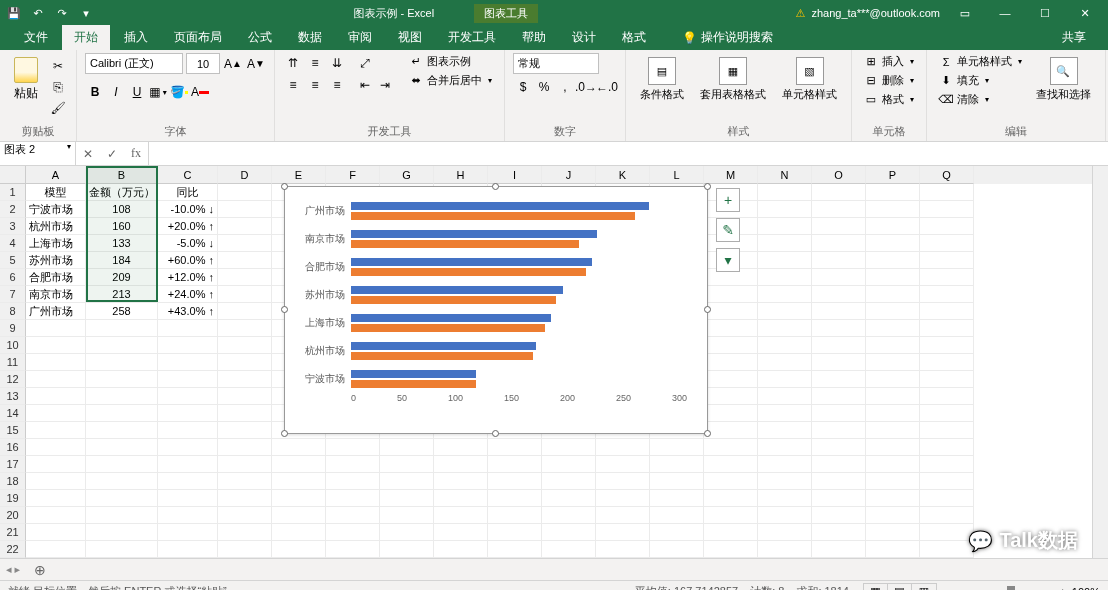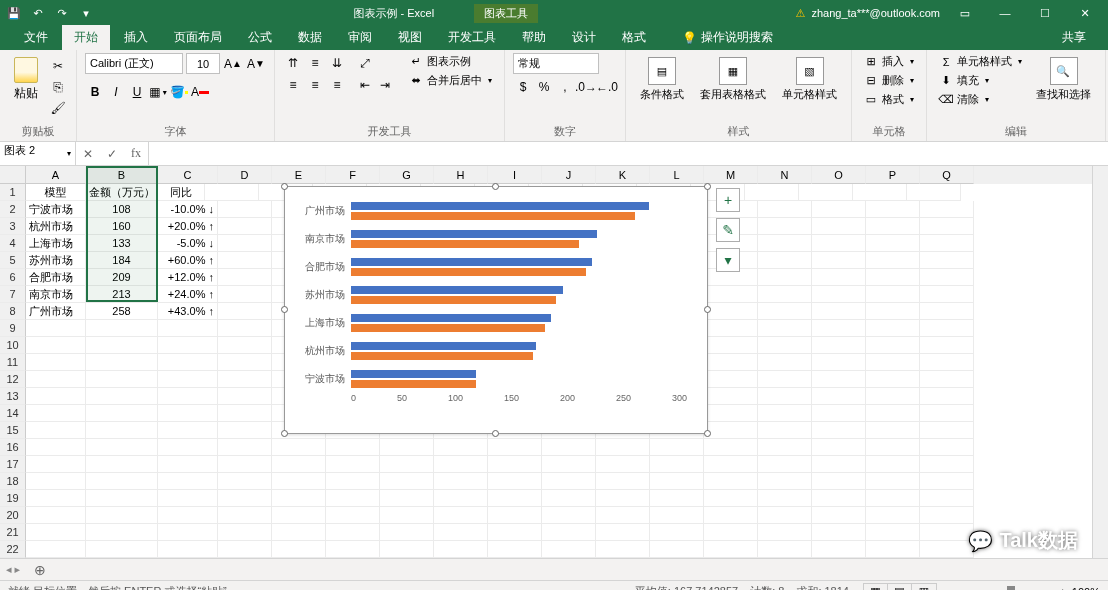--- a/index.html
+++ b/index.html
@@ -47,21 +47,21 @@
   .big-btn { display: flex; flex-direction: column; align-items: center; gap: 2px; padding: 4px 6px; cursor: pointer; font-size: 11px; text-align: center; }
   .big-icon { width: 28px; height: 28px; border: 1px solid #999; background: #fff; display: flex; align-items: center; justify-content: center; }
   .dd-arrow { font-size: 8px; margin-left: 2px; }
   
   .stacked-btns { display: flex; flex-direction: column; gap: 2px; font-size: 11px; }
   .stacked-btn { display: flex; align-items: center; gap: 4px; padding: 1px 4px; cursor: pointer; }
   .sb-icon { width: 14px; height: 14px; display: flex; align-items: center; justify-content: center; }
   
   
   .formula-row { height: 24px; display: flex; align-items: stretch; border-bottom: 1px solid #d4d4d4; background: #fff; }
-  .name-box { width: 76px; border-right: 1px solid #d4d4d4; display: flex; align-items: flex-end; padding: 16px 4px; font-size: 11px; }
+  .name-box { width: 76px; border-right: 1px solid #d4d4d4; display: flex; align-items: flex-start; padding: 0 4px; font-size: 11px; }
   .fbar-btns { display: flex; align-items: center; border-right: 1px solid #d4d4d4; }
   .fbar-btn { width: 24px; display: flex; align-items: center; justify-content: center; color: #666; cursor: pointer; }
   .fx { font-family: serif; }
   .formula-input { flex: 1; padding: 0 6px; display: flex; align-items: center; }
   
   
   .sheet-area { position: relative; height: 392px; display: flex; }
   .rowhdr-col { width: 26px; background: #f0f0f0; }
   .corner { height: 18px; border-right: 1px solid #ccc; border-bottom: 1px solid #ccc; background: #f0f0f0; }
   .rowhdr { height: 17px; border-right: 1px solid #ccc; border-bottom: 1px solid #ebebeb; text-align: center; font-size: 11px; color: #333; line-height: 17px; }
@@ -373,21 +373,21 @@
         <div class="colhdr" style="width: 54px;">M</div>
         <div class="colhdr" style="width: 54px;">N</div>
         <div class="colhdr" style="width: 54px;">O</div>
         <div class="colhdr" style="width: 54px;">P</div>
         <div class="colhdr" style="width: 54px;">Q</div>
       </div>
     <div class="cells" id="cells">
         <div class="cell-row">
           <div class="cell tc" style="width: 60px;">模型</div>
           <div class="cell tc" style="width: 72px;">金额（万元）</div>
-          <div class="cell tc" style="width: 47px;">同比</div>
+          <div class="cell tc" style="width: 60px;">同比</div>
           <div class="cell" style="width: 54px;"></div>
           <div class="cell" style="width: 54px;"></div>
           <div class="cell" style="width: 54px;"></div>
           <div class="cell" style="width: 54px;"></div>
           <div class="cell" style="width: 54px;"></div>
           <div class="cell" style="width: 54px;"></div>
           <div class="cell" style="width: 54px;"></div>
           <div class="cell" style="width: 54px;"></div>
           <div class="cell" style="width: 54px;"></div>
           <div class="cell" style="width: 54px;"></div>

